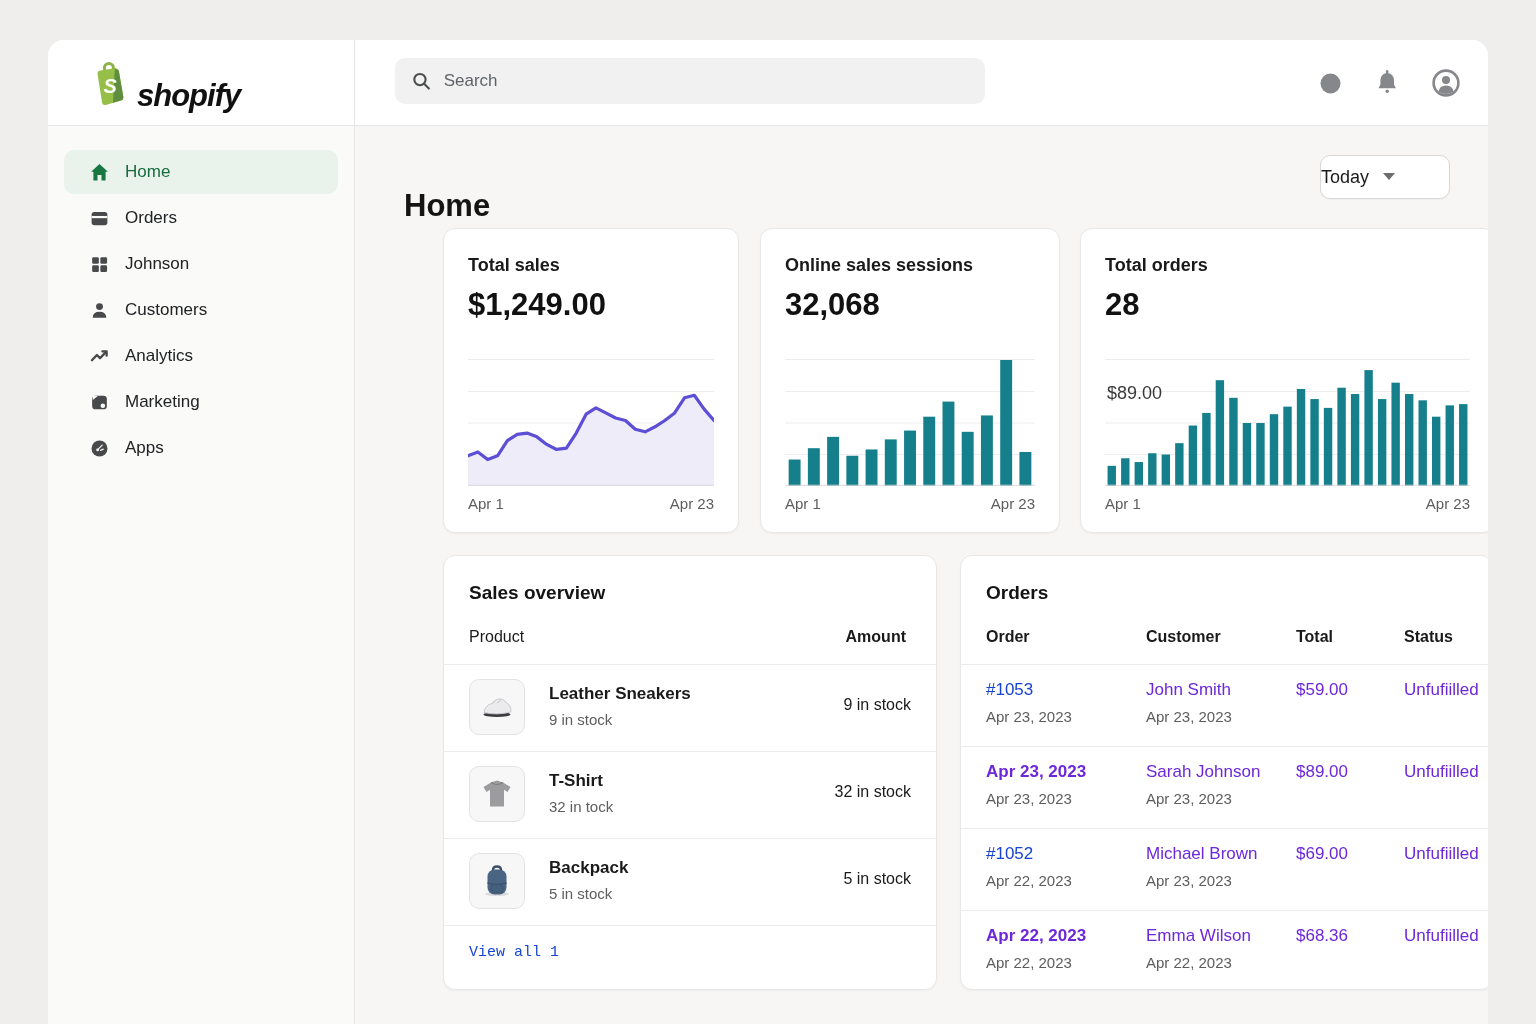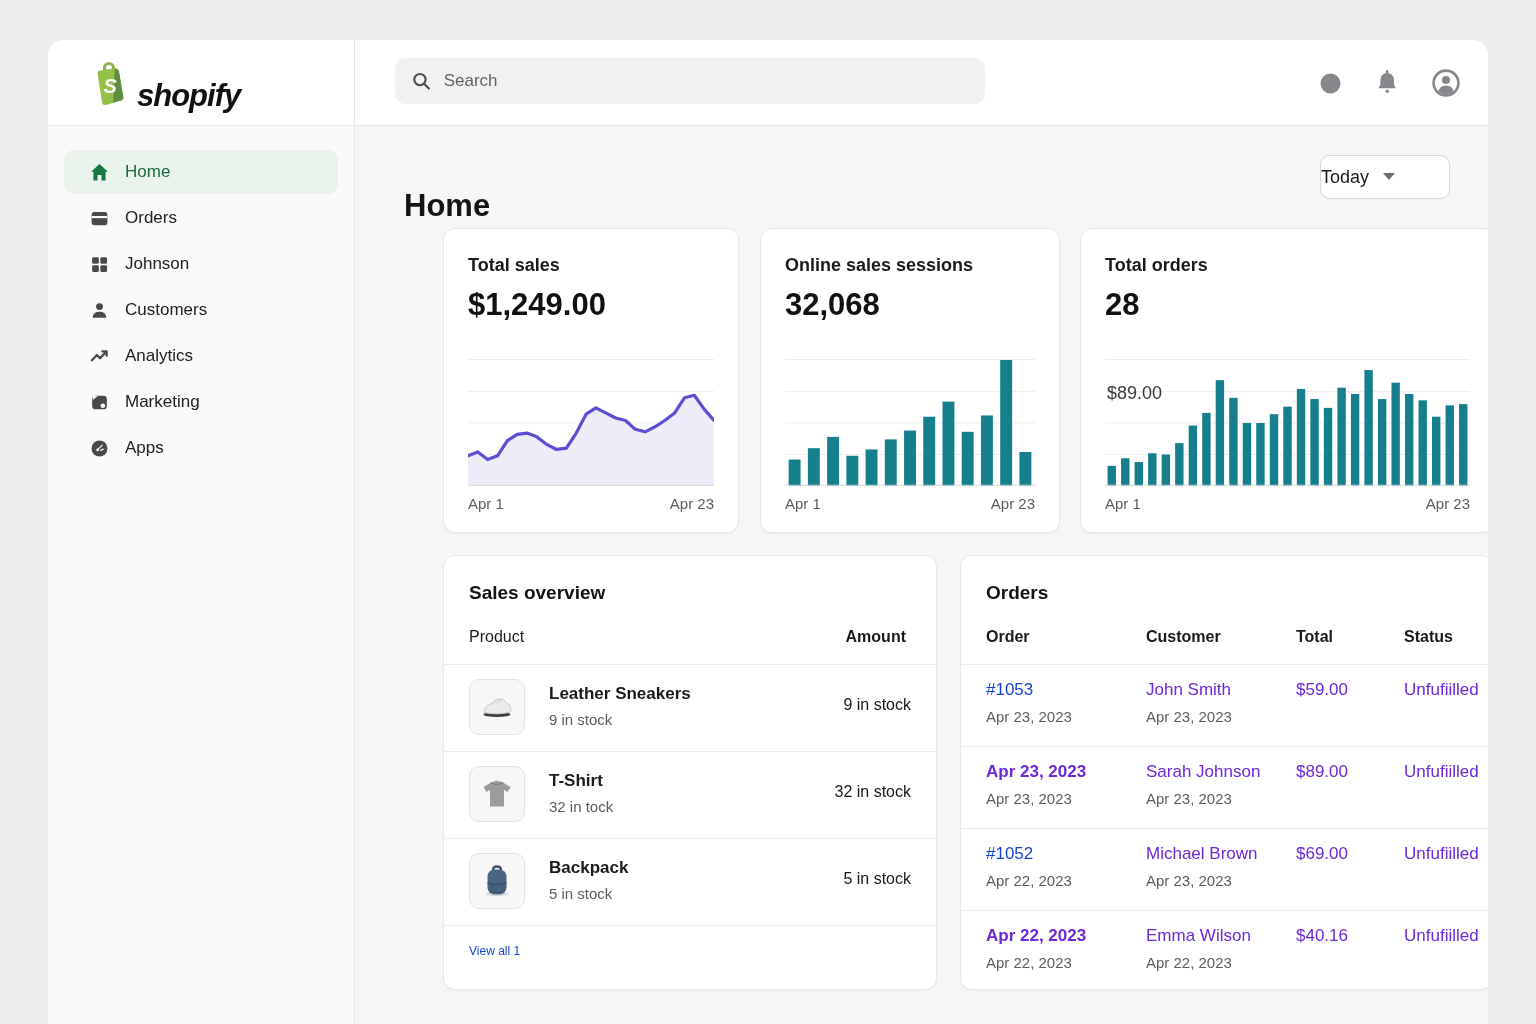--- a/index.html
+++ b/index.html
@@ -64,21 +64,21 @@
   .so-header { position:absolute; left:25px; right:30px; top:72px; display:flex; justify-content:space-between; }
   .so-col-product { font-size:16px; color:#1a1a1a; }
   .so-col-amount  { font-size:16px; font-weight:700; color:#1a1a1a; }
   .so-divider { position:absolute; left:0; right:0; border-top:1px solid #ebebeb; }
   .so-row  { position:absolute; left:0; right:0; height:87px; }
   .so-thumb { position:absolute; left:25px; top:15px; width:56px; height:56px; border-radius:10px;
               background:#f7f7f7; border:1px solid #e3e3e3; display:flex; align-items:center; justify-content:center; }
   .so-name { position:absolute; left:105px; top:20px; font-size:17px; font-weight:600; color:#1a1a1a; }
   .so-sub  { position:absolute; left:105px; top:47px; font-size:15px; color:#5d5d5d; }
   .so-amount { position:absolute; right:25px; top:32px; font-size:16px; color:#1a1a1a; }
-  .view-all { position:absolute; left:25px; top:388px; font-size:12px; color:#1646d4; cursor:pointer; }
+  .view-all { position:absolute; left:25px; top:388px; font-size:15px; color:#1646d4; cursor:pointer;font-family:Liberation Mono, monospace; }
 
   
   .ord-header { position:absolute; left:0; right:0; top:72px; font-size:16px; font-weight:600; color:#1a1a1a; }
   .col-order    { position:absolute; left:25px; }
   .col-customer { position:absolute; left:185px; }
   .col-total    { position:absolute; left:335px; }
   .col-status   { position:absolute; left:443px; }
   .ord-row { position:absolute; left:0; right:0; height:88px; }
   .ord-line1 { position:absolute; top:16px; font-size:17px; color:#6d28d9; }
   .ord-line2 { position:absolute; top:44px; font-size:15px; color:#5d5d5d; }
@@ -390,19 +390,19 @@
         <span class="ord-line1 col-total">$69.00</span>
         <span class="ord-line1 col-status">Unfufiilled</span>
       </div>
       <div class="divider-line" style="top:354px"></div>
 
       <div class="ord-row" style="top:354px">
         <span class="ord-line1 col-order order-date">Apr 22, 2023</span>
         <span class="ord-line2 col-order">Apr 22, 2023</span>
         <span class="ord-line1 col-customer">Emma Wilson</span>
         <span class="ord-line2 col-customer">Apr 22, 2023</span>
-        <span class="ord-line1 col-total">$40.16</span>
+        <span class="ord-line1 col-total">$68.36</span>
         <span class="ord-line1 col-status">Unfufiilled</span>
       </div>
     </div>
 
   </div>
 </div>
 
 </body></html>

